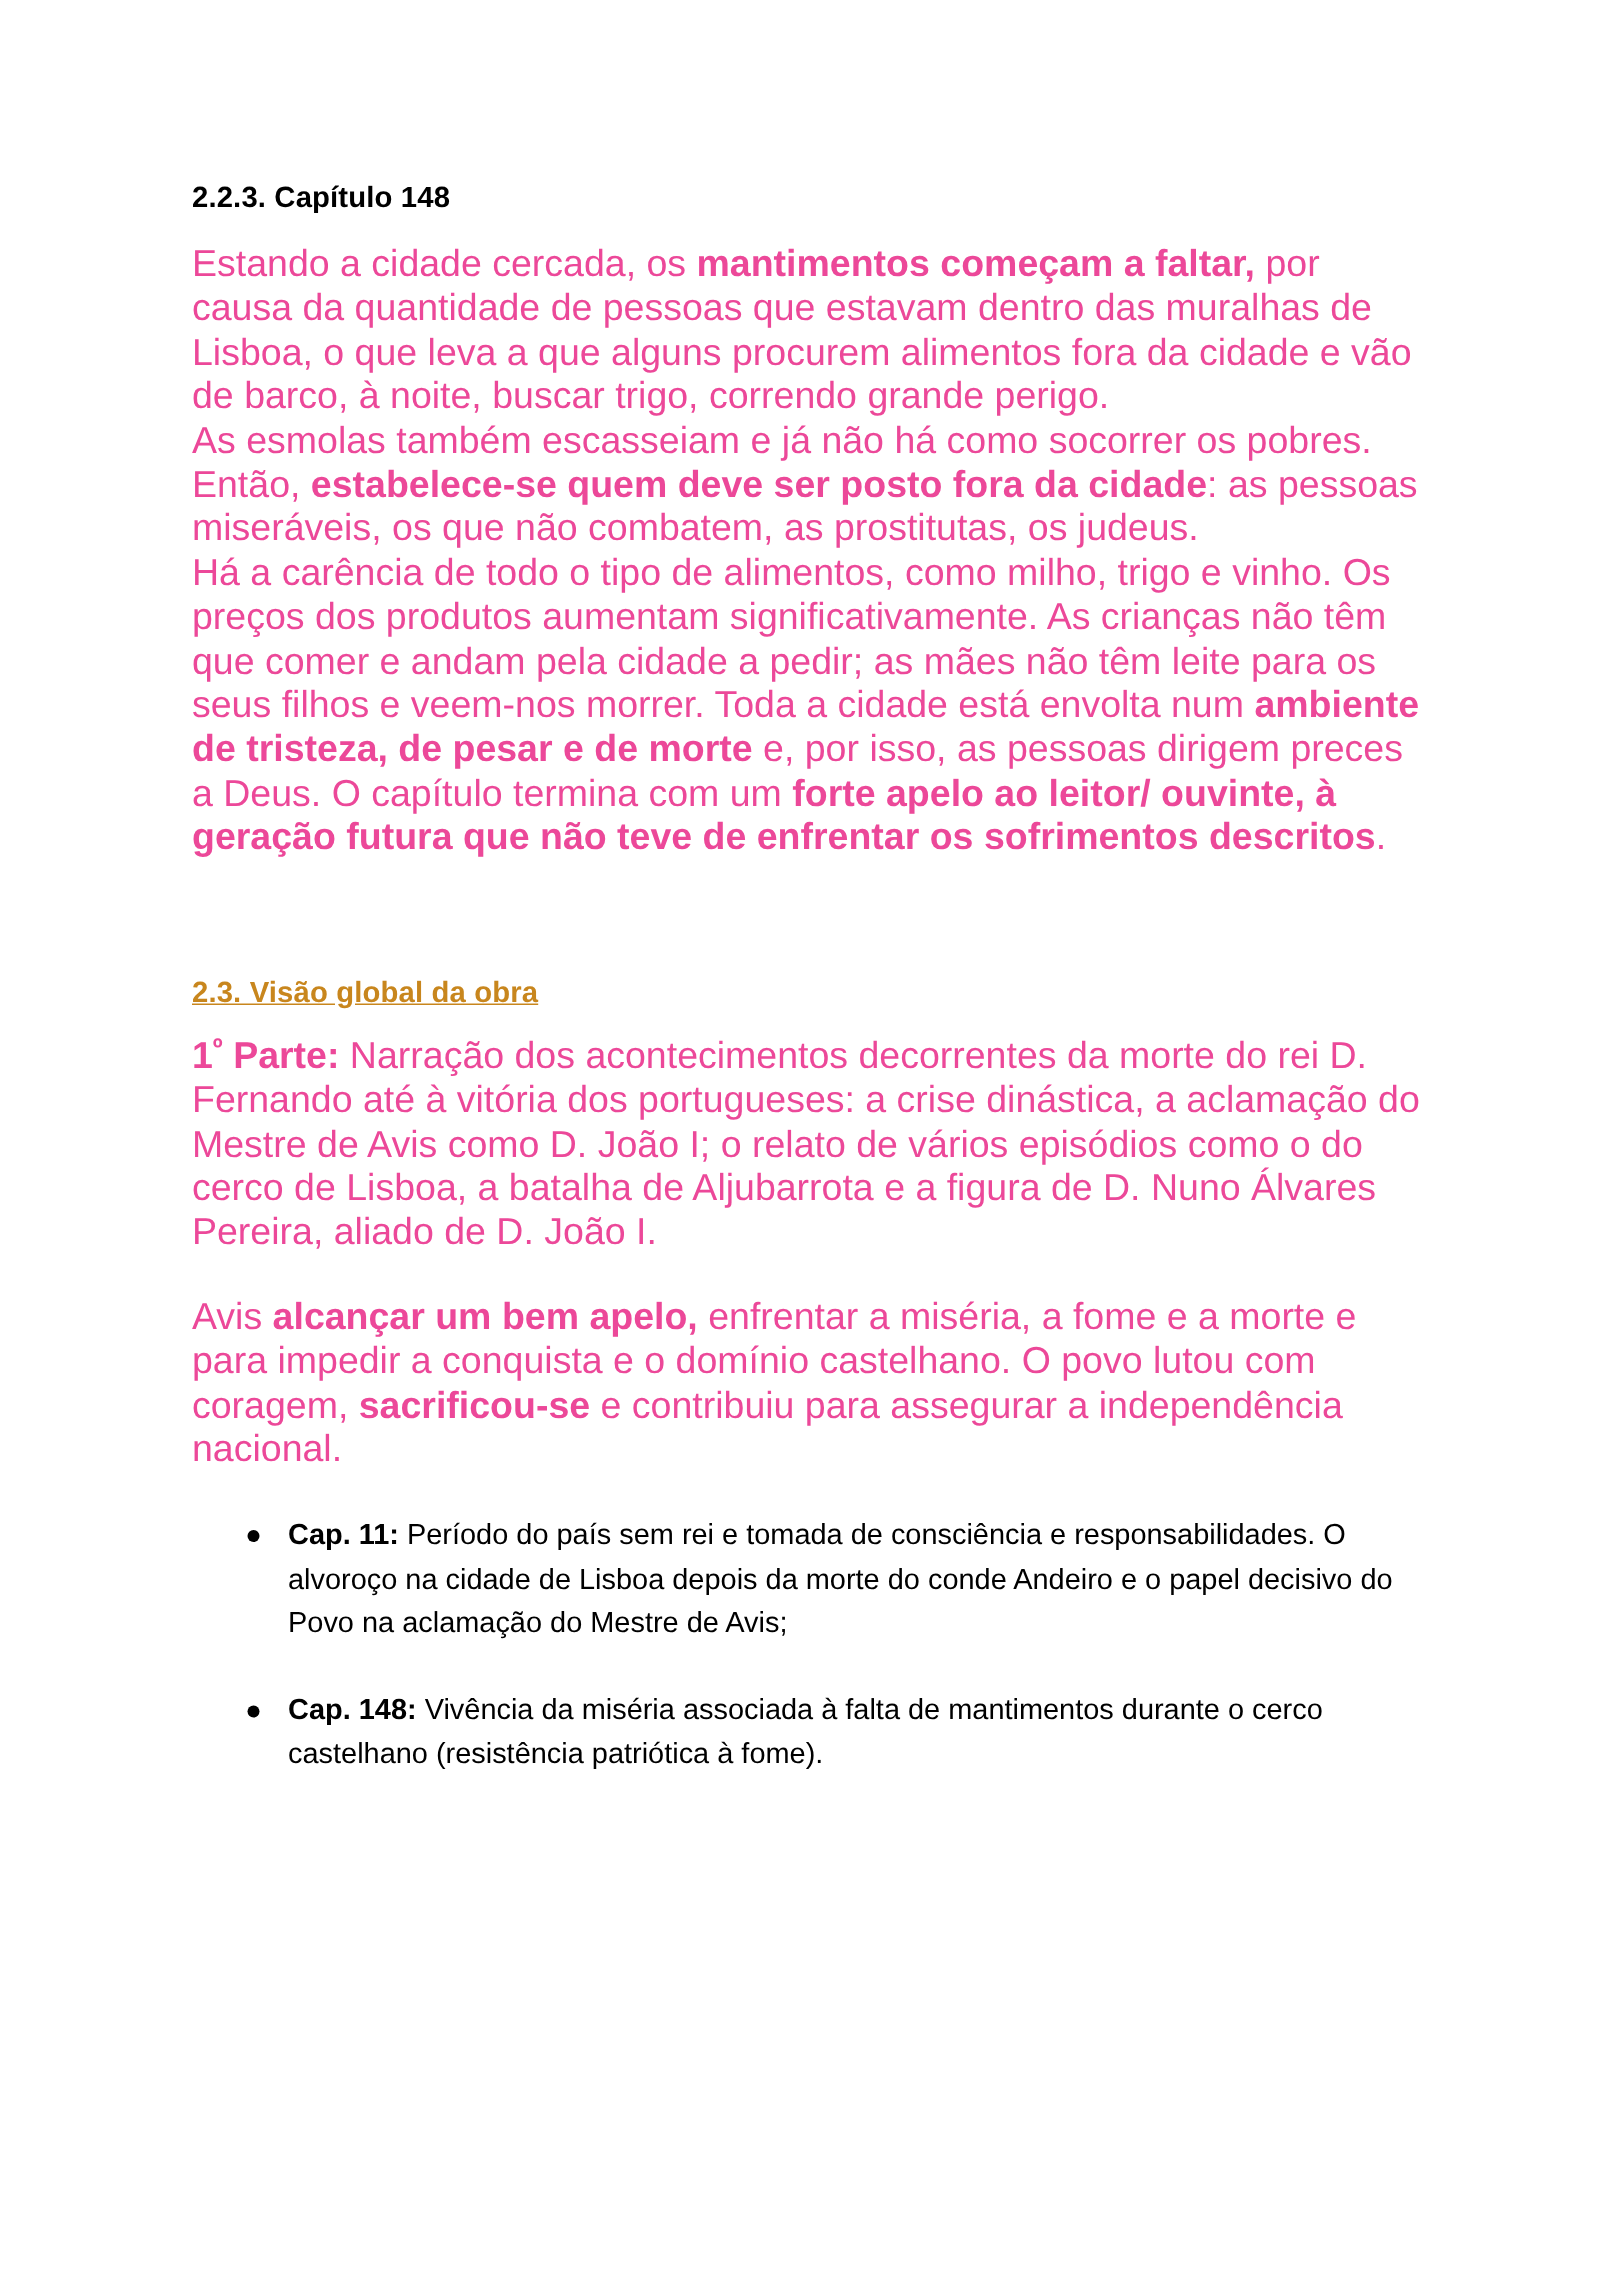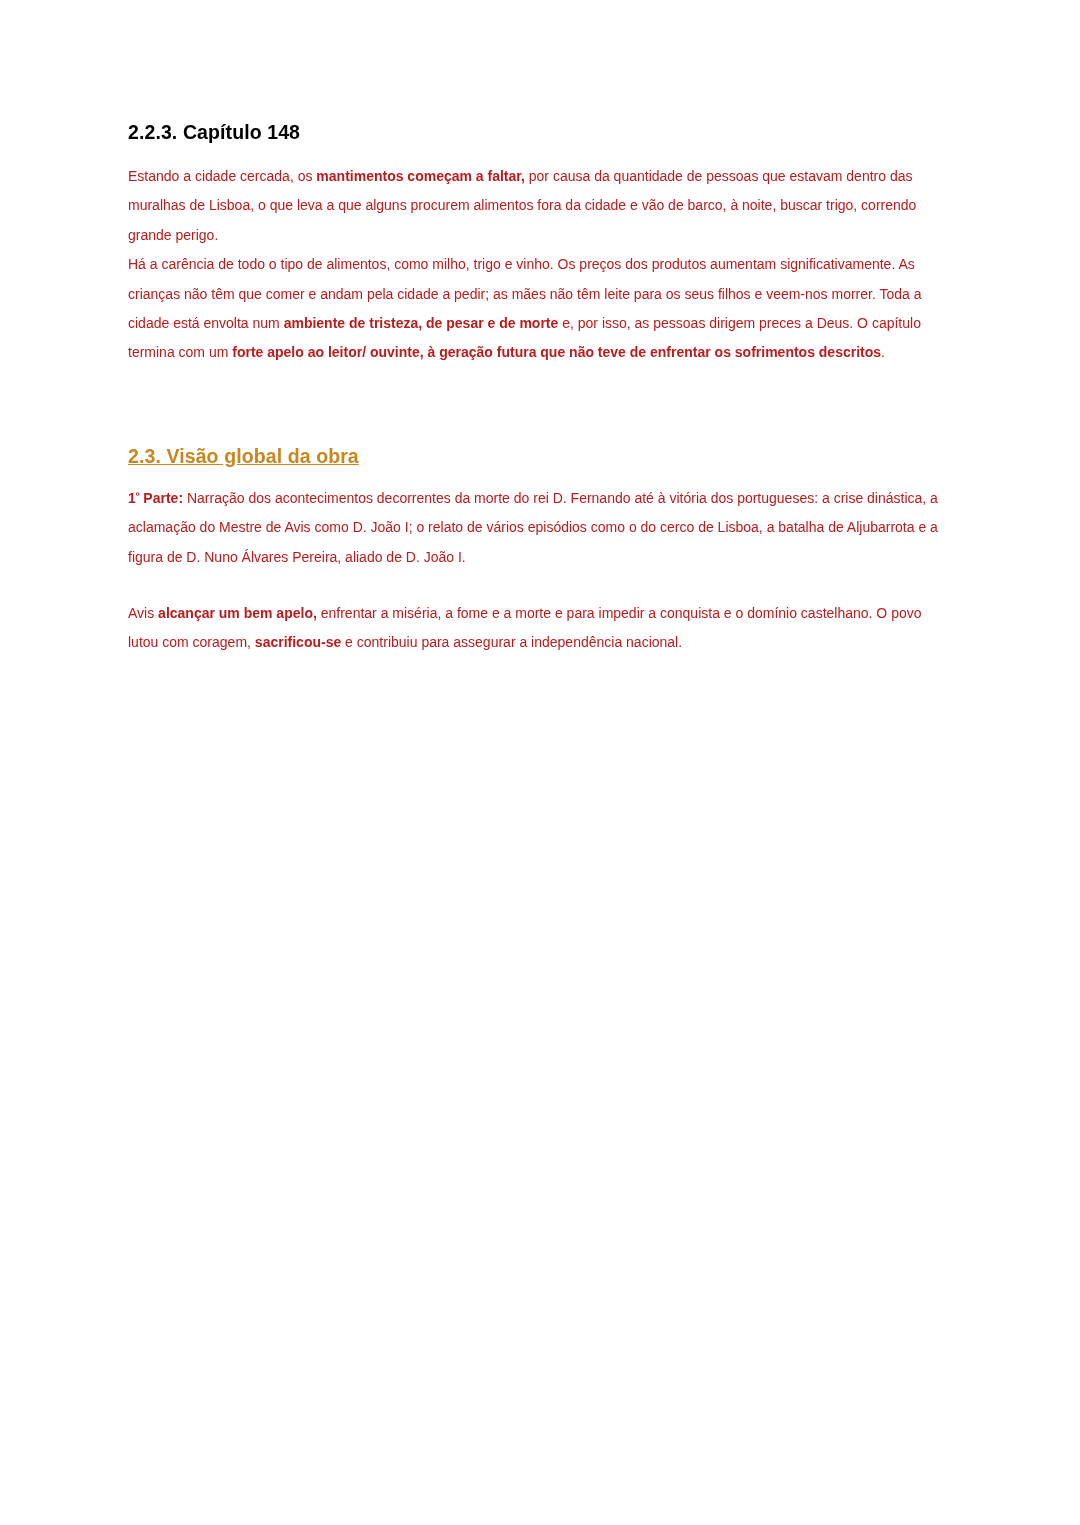--- a/index.html
+++ b/index.html
@@ -43,25 +43,25 @@
     font-size: 19.5px;
     font-weight: bold;
     line-height: 28px;
     margin: 0 0 14px 0;
     letter-spacing: 0.1px;
     text-decoration: underline;
   }
 
   
   p.body {
-    font-size: 14px;
+    font-size: 25px;
     line-height: 29.4px;
     margin: 0;
     text-align: left;
-    color: #b91c1c;
+    color: #ec4899;
   }
 
   p.body + p.body.tight {
     margin-top: 0;
   }
 
   p.body.spaced {
     margin-top: 27px;
   }
 
@@ -113,29 +113,36 @@
 </head>
 <body style="background: rgb(255, 255, 255); color: rgb(0, 0, 0);">
 
 <div class="page">
   <div class="content">
 
     <h2 class="section-heading">2.2.3. Capítulo 148</h2>
 
     <p class="body"><span>Estando a cidade cercada, os </span><b>mantimentos começam a faltar,</b><span> por causa da quantidade de pessoas que estavam dentro das muralhas de Lisboa, o que leva a que alguns procurem alimentos fora da cidade e vão de barco, à noite, buscar trigo, correndo grande perigo.</span></p>
 
+    <p class="body tight"><span>As esmolas também escasseiam e já não há como socorrer os pobres. Então, </span><b>estabelece-se quem deve ser posto fora da cidade</b><span>: as pessoas miseráveis, os que não combatem, as prostitutas, os judeus.</span></p>
 
     <p class="body tight"><span>Há a carência de todo o tipo de alimentos, como milho, trigo e vinho. Os preços dos produtos aumentam significativamente. As crianças não têm que comer e andam pela cidade a pedir; as mães não têm leite para os seus filhos e veem-nos morrer. Toda a cidade está envolta num </span><b>ambiente de tristeza, de pesar e de morte</b><span> e, por isso, as pessoas dirigem preces a Deus. O capítulo termina com um </span><b>forte apelo ao leitor/ ouvinte, à geração futura que não teve de enfrentar os sofrimentos descritos</b><span>.</span></p>
 
     <div class="gap-large"></div>
 
     <h2 class="section-heading-accent" style="color: rgb(200, 134, 29);">2.3. Visão global da obra</h2>
 
     <p class="body"><b><span>1</span><span class="sup-ord">º</span><span> Parte:</span></b><span> Narração dos acontecimentos decorrentes da morte do rei D. Fernando até à vitória dos portugueses: a crise dinástica, a aclamação do Mestre de Avis como D. João I; o relato de vários episódios como o do cerco de Lisboa, a batalha de Aljubarrota e a figura de D. Nuno Álvares Pereira, aliado de D. João I.</span></p>
 
 
     <p class="body spaced"><span>Avis </span><b>alcançar um bem apelo,</b><span> enfrentar a miséria, a fome e a morte e para impedir a conquista e o domínio castelhano. O povo lutou com coragem, </span><b>sacrificou-se</b><span> e contribuiu para assegurar a independência nacional.</span></p>
 
     <ul class="chapter-list">
+      <li>
+        <span class="bullet-dot"></span><b>Cap. 11:</b><span> Período do país sem rei e tomada de consciência e responsabilidades. O alvoroço na cidade de Lisboa depois da morte do conde Andeiro e o papel decisivo do Povo na aclamação do Mestre de Avis;</span>
+      </li>
+      <li>
+        <span class="bullet-dot"></span><b>Cap. 148:</b><span> Vivência da miséria associada à falta de mantimentos durante o cerco castelhano (resistência patriótica à fome).</span>
+      </li>
     </ul>
 
   </div>
 </div>
 
 </body></html>

